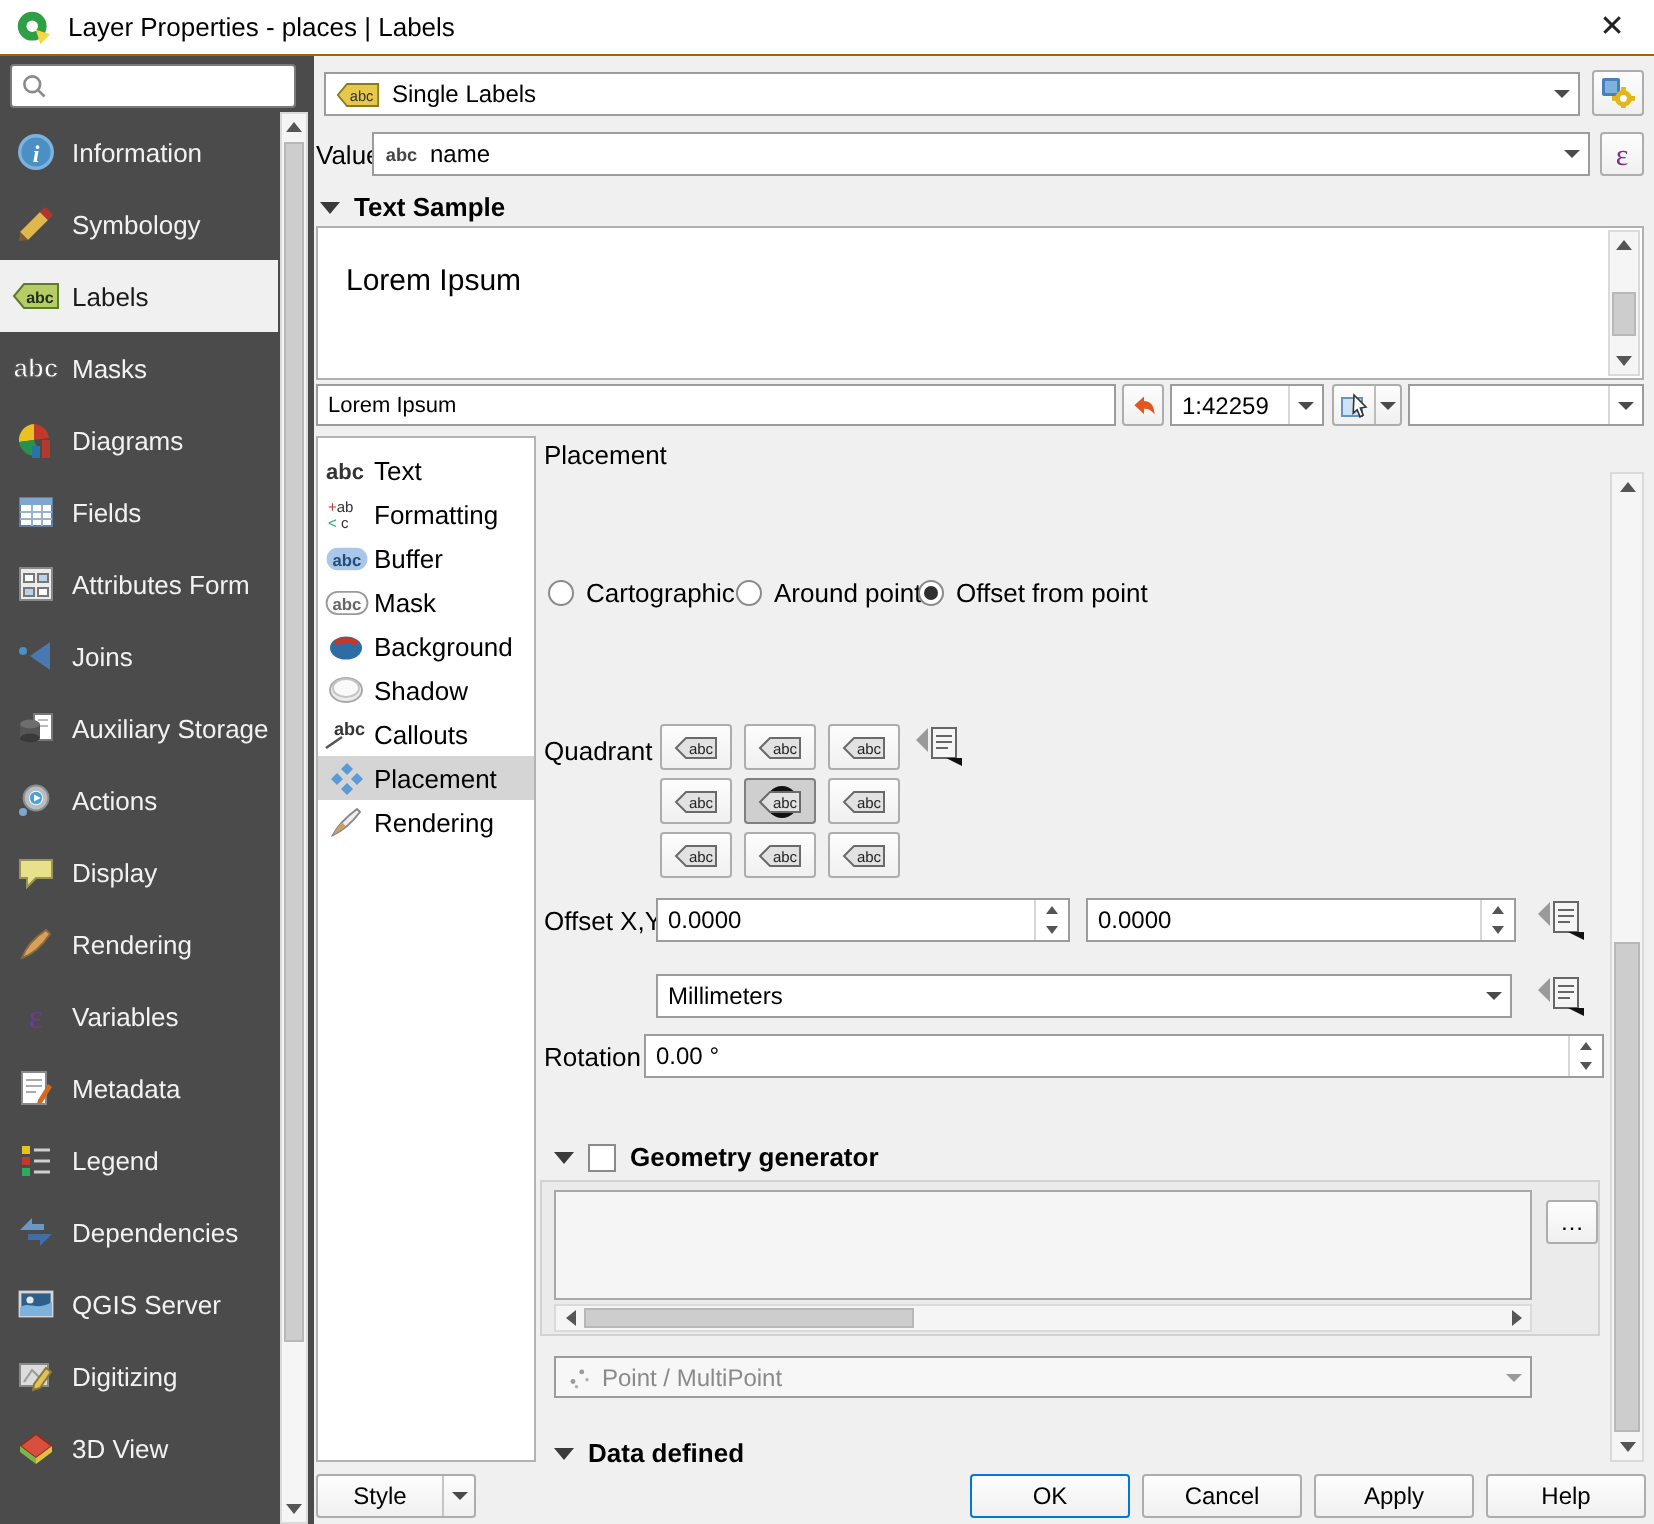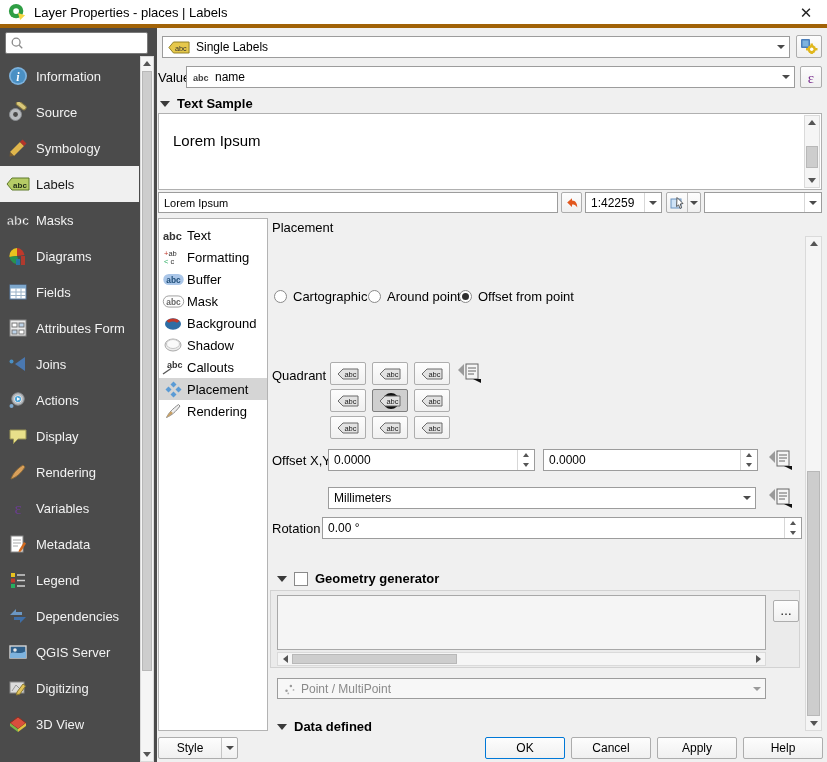--- a/index.html
+++ b/index.html
@@ -3,21 +3,21 @@
 <meta charset="utf-8">
 <style>
   * { margin:0; padding:0; box-sizing:border-box; }
   body { font-family:"Liberation Sans", sans-serif; font-size:13px; color:#000; background:#888; }
   .app { position:relative; width:827px; height:762px; background:#f0f0f0; overflow:hidden; }
   .abs { position:absolute; }
   .icn { display:inline-block; }
   .icn svg { display:block; width:100%; height:100%; }
 
   
-  .titlebar { position:absolute; left:0; top:0; width:827px; height:28px; background:#fff; display:flex; align-items:center; border-bottom:4px solid #a16207; }
+  .titlebar { position:absolute; left:0; top:0; width:827px; height:28px; background:#fff; display:flex; align-items:center; border-bottom:1px solid #a16207; }
   .tb-icon { width:18px; height:18px; margin-left:8px; }
   .tb-title { margin-left:8px; font-size:13px; }
   .tb-close { position:absolute; right:10px; top:4px; width:22px; height:20px; text-align:center; font-size:15px; color:#222; cursor:default; }
 
   
   .sidebar { position:absolute; left:0; top:28px; width:157px; height:734px; background:#4b4b4b; overflow:hidden; }
   .search { position:absolute; left:5px; top:4px; width:143px; height:22px; background:#fff; border:1px solid #7a7a7a; border-radius:2px; display:flex; align-items:center; }
   .search .icn { width:14px; height:14px; margin-left:4px; }
   .search input { border:0; outline:0; flex:1; min-width:0; font-size:12px; background:transparent; }
   .side-list { position:absolute; left:0; top:30px; width:139px; }
@@ -105,32 +105,20 @@
                 <text x="10" y="15" font-size="12" font-style="italic" font-weight="bold" text-anchor="middle" fill="#fff" font-family="serif">i</text>
               </svg>
             </span>
           </span>
           <span>Information</span>
         </div>
       <div class="side-item">
           <span class="ic">
             <span class="icn" style="width:20px;height:20px">
               <svg viewBox="0 0 20 20">
-                <circle cx="7.5" cy="12.5" r="6" fill="#b9bcc0" stroke="#8a8d90"></circle>
-                <circle cx="7.5" cy="12.5" r="2.4" fill="#4b4b4b"></circle>
-                <rect x="8" y="1" width="11" height="4.5" rx="2" transform="rotate(38 13 3)" fill="#d9c87a" stroke="#8a7a40"></rect>
-              </svg>
-            </span>
-          </span>
-          <span>Source</span>
-        </div>
-      <div class="side-item">
-          <span class="ic">
-            <span class="icn" style="width:20px;height:20px">
-              <svg viewBox="0 0 20 20">
                 <path d="M2 14 L12 4 L16 8 L6 18 Z" fill="#e0b64c"></path>
                 <path d="M12 4 L16 8 L18.5 5.5 L14.5 1.5 Z" fill="#b3342a"></path>
                 <path d="M2 14 L6 18 L1.5 18.5 Z" fill="#7a5c2e"></path>
               </svg>
             </span>
           </span>
           <span>Symbology</span>
         </div>
       <div class="side-item sel">
           <span class="ic">
@@ -199,20 +187,35 @@
       <div class="side-item">
           <span class="ic">
             <span class="icn" style="width:20px;height:20px">
               <svg viewBox="0 0 20 20">
                 <circle cx="3.5" cy="7.5" r="2" fill="#4a90c4"></circle>
                 <polygon points="7,10 17,3 17,17" fill="#4a78b0"></polygon>
               </svg>
             </span>
           </span>
           <span>Joins</span>
+        </div>
+      <div class="side-item">
+          <span class="ic">
+            <span class="icn" style="width:20px;height:20px">
+              <svg viewBox="0 0 20 20">
+                <rect x="9" y="3" width="9" height="13" fill="#fff" stroke="#777"></rect>
+                <line x1="11" y1="6" x2="16" y2="6" stroke="#bbb"></line>
+                <line x1="11" y1="9" x2="16" y2="9" stroke="#bbb"></line>
+                <rect x="2" y="8" width="10" height="7" fill="#555"></rect>
+                <ellipse cx="7" cy="15" rx="5" ry="2.2" fill="#3a3a3a"></ellipse>
+                <ellipse cx="7" cy="8" rx="5" ry="2.2" fill="#6e6e6e"></ellipse>
+              </svg>
+            </span>
+          </span>
+          <span>Auxiliary Storage</span>
         </div>
       <div class="side-item">
           <span class="ic">
             <span class="icn" style="width:20px;height:20px">
               <svg viewBox="0 0 20 20">
                 <circle cx="10" cy="9" r="6.2" fill="#b9bcc0" stroke="#8a8d90"></circle>
                 <circle cx="10" cy="9" r="3.6" fill="#fff"></circle>
                 <circle cx="10" cy="9" r="3.1" fill="#4aa3d8"></circle>
                 <polygon points="9,7.2 12.4,9 9,10.8" fill="#fff"></polygon>
                 <circle cx="3.5" cy="16" r="2" fill="#7da7cc"></circle>

